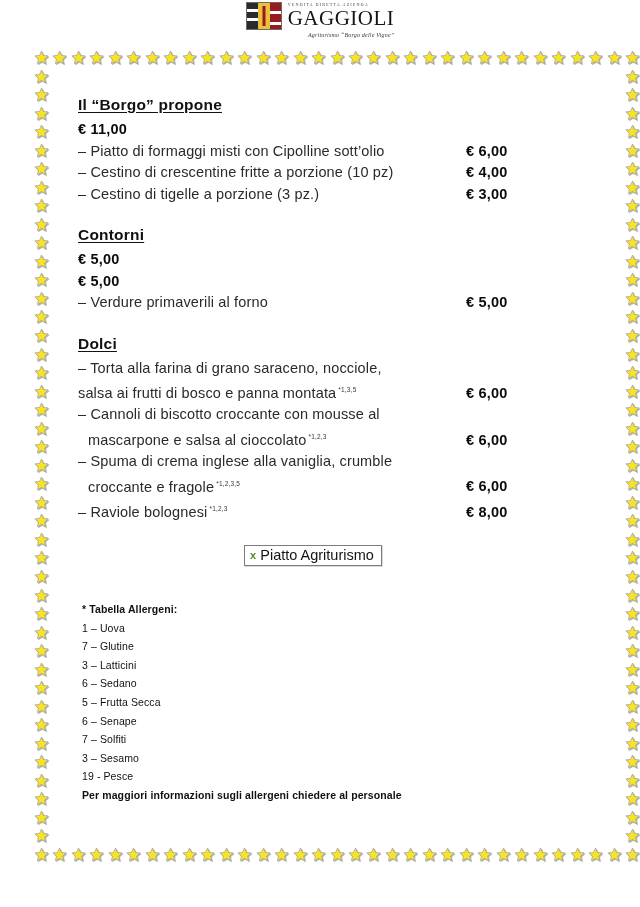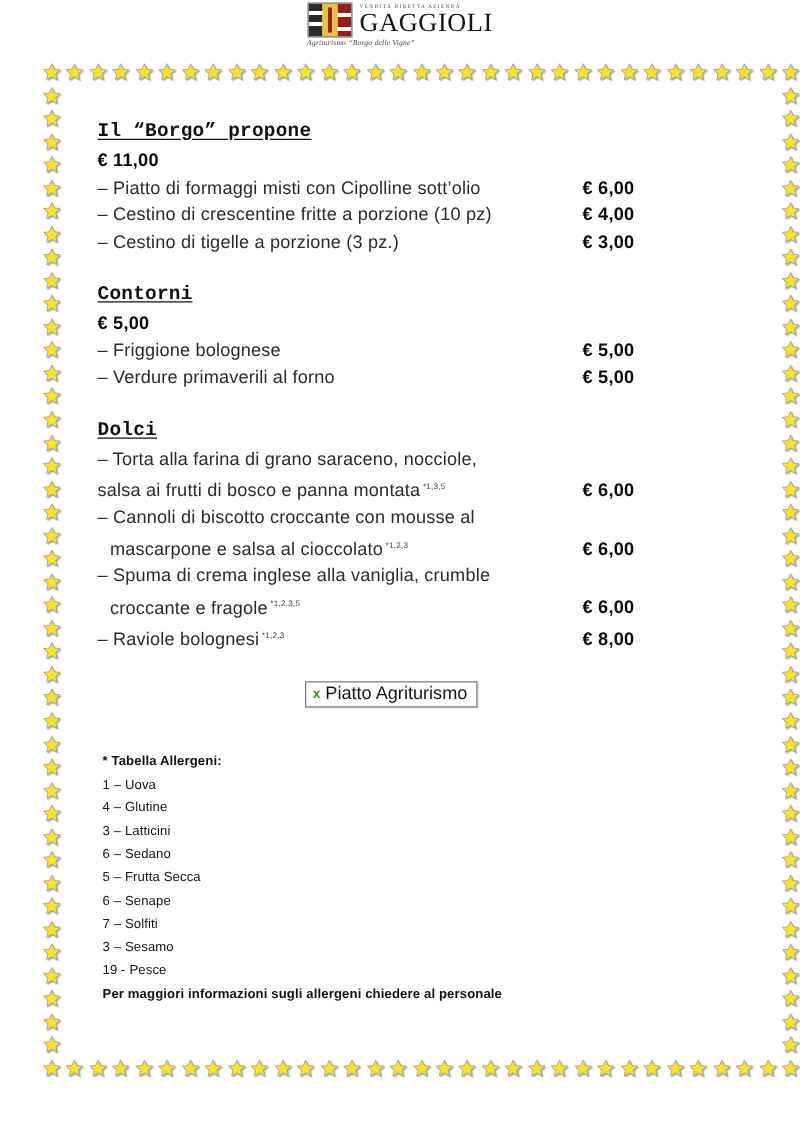--- a/index.html
+++ b/index.html
@@ -9,21 +9,21 @@
     font-family:"Liberation Sans", sans-serif;
     overflow:hidden;position:relative;
   }
   .page{position:absolute;inset:0;}
 
   
   .logo-area{
     position:absolute;left:0;top:2px;width:640px;height:46px;
     display:flex;align-items:flex-start;justify-content:center;
   }
-  .logo-box{display:flex;flex-direction:column;align-items:flex-start;}
+  .logo-box{display:flex;flex-direction:column;align-items:flex-end;}
   .logo-row{display:flex;align-items:center;gap:6px;}
   .crest{
     width:34px;height:26px;background:#ffffff;
     border:1px solid #6b6b6b;position:relative;overflow:hidden;
     display:flex;
   }
   .crest .c1{flex:1;background:linear-gradient(#2b2b2b 0 22%,#ffffff 22% 34%,#2b2b2b 34% 56%,#ffffff 56% 68%,#2b2b2b 68% 100%);}
   .crest .c2{flex:1.1;background:#e8c23a;position:relative;}
   .crest .c2::after{
     content:"";position:absolute;left:50%;top:10%;width:3px;height:80%;
@@ -55,21 +55,21 @@
     font-size:15px;line-height:15px;text-align:center;
   }
   .star svg{display:block;width:15px;height:15px;
     filter:drop-shadow(1.4px 1.4px 0.6px rgba(120,120,120,.55));}
 
   
   .content{position:absolute;left:78px;top:96px;width:470px;}
 
   .section{margin-bottom:0;}
   .sec-title{
-    font-family:Liberation Mono, monospace;
+    font-family:Liberation Sans, sans-serif;
     font-size:15.5px;color:#111;font-weight:600;
     text-decoration:underline;text-underline-offset:2px;
     display:inline-block;letter-spacing:.2px;
     margin-bottom:5px;
   }
   .row{
     display:flex;align-items:baseline;
     font-size:14.5px;color:#2a2a2a;
     line-height:21.5px;letter-spacing:.15px;
   }
@@ -894,21 +894,20 @@
           <div class="nm noindent"><span>– Cestino di crescentine fritte a porzione (10 pz)</span></div>
           <div class="pr">€  4,00</div>
         </div><div class="row">
           <div class="nm noindent"><span>– Cestino di tigelle a porzione (3 pz.)</span></div>
           <div class="pr">€  3,00</div>
         </div></div>
       <div class="gap-m"></div>
       <div class="section"><div class="sec-title">Contorni</div><div class="row">
           <div class="pr">€   5,00</div>
         </div><div class="row">
-          <div class="nm noindent"><span>– Friggione bolognese</span></div>
           <div class="pr">€   5,00</div>
         </div><div class="row">
           <div class="nm noindent"><span>– Verdure primaverili al forno</span></div>
           <div class="pr">€   5,00</div>
         </div></div>
       <div class="gap-m"></div>
       <div class="section"><div class="sec-title">Dolci</div><div class="row">
           <div class="nm noindent"><span>– Torta alla farina di grano saraceno, nocciole,</span></div>
           <div class="pr"></div>
         </div><div class="row">
@@ -935,21 +934,21 @@
   <div class="veg-wrap" id="veg-wrap" style="position: absolute; left: 78px; width: 470px; top: 531px;">
     <div class="veg-badge">
       <span class="leaf">x</span>
       <span>Piatto Agriturismo</span>
     </div>
   </div>
 
   <div class="allergens" id="allergen-block">
       <div class="al-title">* Tabella Allergeni:</div>
       <div class="al-item">1 – Uova</div>
-      <div class="al-item">4 – Glutine</div>
+      <div class="al-item">7 – Glutine</div>
       <div class="al-item">3 – Latticini</div>
       <div class="al-item">6 – Sedano</div>
       <div class="al-item">5 – Frutta Secca</div>
       <div class="al-item">6 – Senape</div>
       <div class="al-item">7 – Solfiti</div>
       <div class="al-item">3 – Sesamo</div>
       <div class="al-item">19 - Pesce</div>
       <div class="al-note">Per maggiori informazioni sugli allergeni chiedere al personale</div>
     </div>
 

